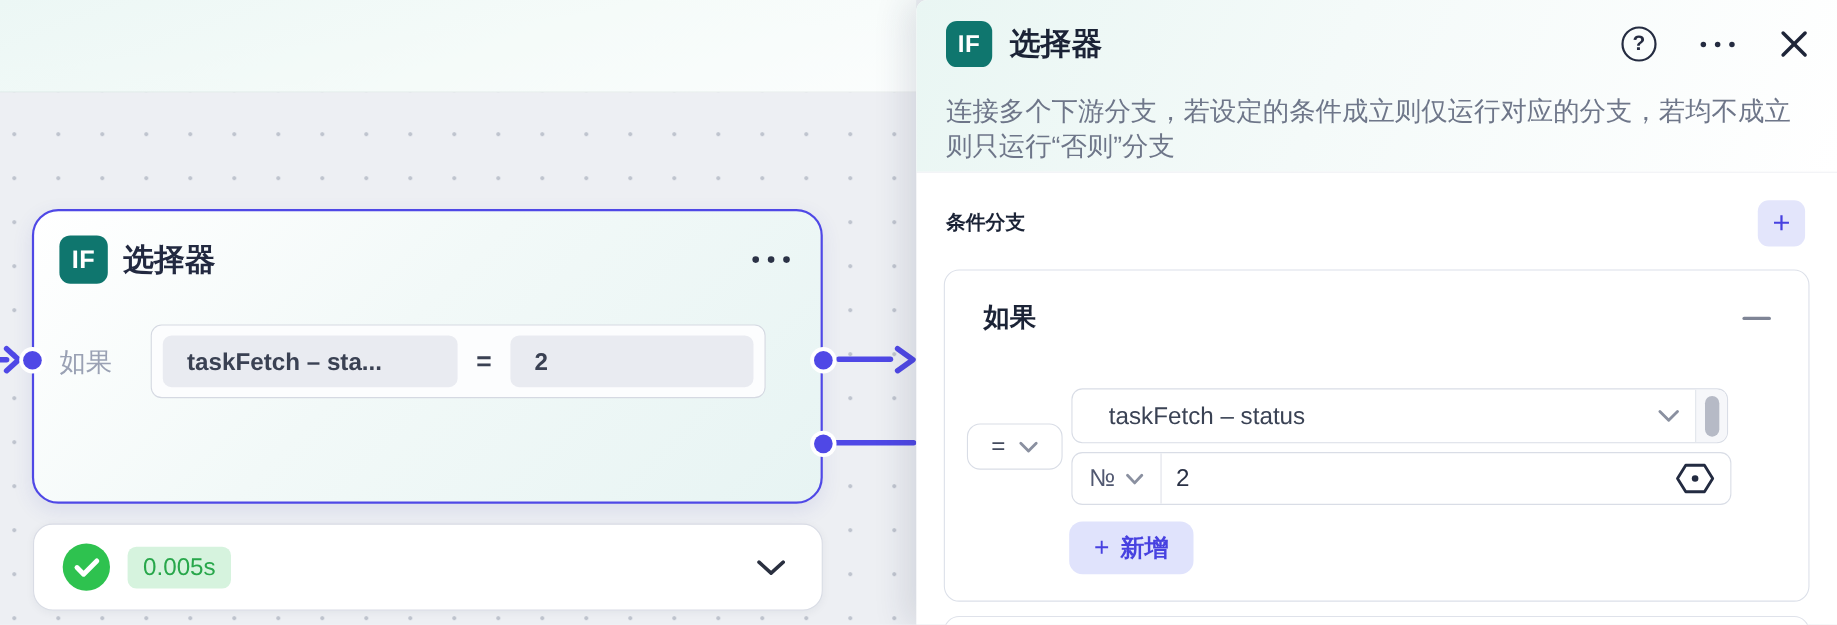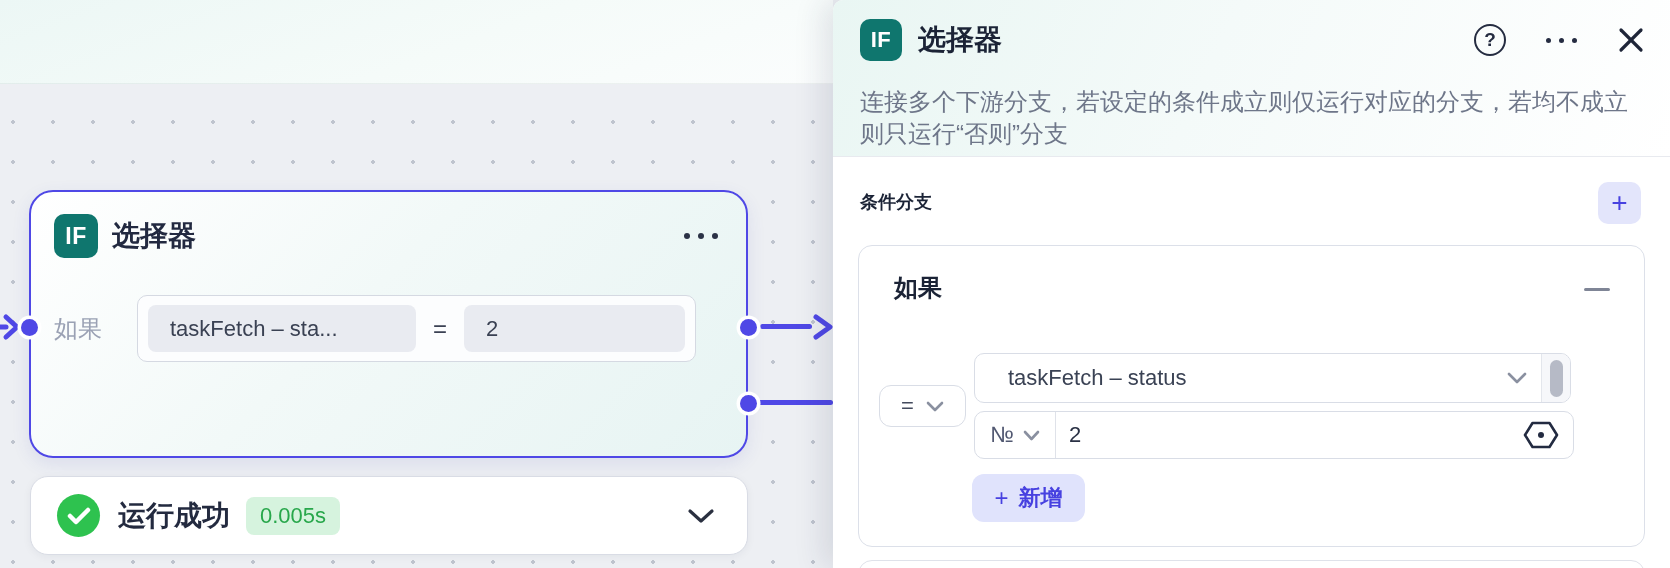--- a/index.html
+++ b/index.html
@@ -26,21 +26,21 @@
     display:flex; align-items:center; justify-content:center; font-weight:700; font-size:23px; letter-spacing:0.5px; }
   .node-title { margin-left:14px; font-size:28px; font-weight:700; color:#222940; }
   .dots-menu { margin-left:auto; display:flex; gap:8px; padding:8px 4px; cursor:pointer; }
   .dots-menu i { width:6px; height:6px; border-radius:50%; background:#2b3246; }
 
   .cond-row { position:absolute; left:23px; right:50px; display:flex; align-items:center; }
   .row-if   { top:103px; height:67px; }
   .row-else { top:184px; height:60px; }
   .row-label { width:60px; font-size:24px; color:#9aa1b4; flex:0 0 60px; }
   .cond-box { margin-left:23px; flex:1; height:100%; background:#fcfdfe; border:1.5px solid #d5d9e2;
-    border-radius:10px; display:flex; align-items:center; padding:12px 10px; gap:0; }
+    border-radius:10px; display:flex; align-items:center; padding:12px 10px; gap:0;font-weight:bold; }
   .cond-box.empty { background:#ffffff; }
   .chip { height:47px; background:#e9ebf1; border-radius:8px; display:flex; align-items:center;
     padding:0 22px; font-size:22px; color:#3a4153; white-space:nowrap; }
   .chip.lhs { width:268px; }
   .chip.rhs { flex:1; }
   .eq-sign { width:48px; text-align:center; font-size:24px; color:#3a4153; }
 
   
   .port { position:absolute; width:17px; height:17px; border-radius:50%; background:#4f48e6;
     box-shadow:0 0 0 3.5px #ffffff; }
@@ -160,21 +160,20 @@
     <div class="port" style="left:21px;top:319px;"></div>
     <div class="port" style="left:740px;top:319px;"></div>
     <div class="port" style="left:740px;top:395px;"></div>
 
     <div class="status-bar">
       <div class="check-circle">
         <svg width="24" height="20" viewBox="0 0 24 20">
             <polyline points="3,10 9,16 21,4" fill="none" stroke="#ffffff" stroke-width="4.5" stroke-linecap="round" stroke-linejoin="round"></polyline>
           </svg>
       </div>
-      <div class="status-text">运行成功</div>
       <div class="duration-badge">0.005s</div>
       <div class="status-chevron">
         <svg width="28" height="16" viewBox="0 0 28 16">
             <polyline points="3,3 14,13 25,3" fill="none" stroke="#2a3040" stroke-width="3.2" stroke-linecap="round" stroke-linejoin="round"></polyline>
           </svg>
       </div>
     </div>
   </div>
 
   <div id="panel">

